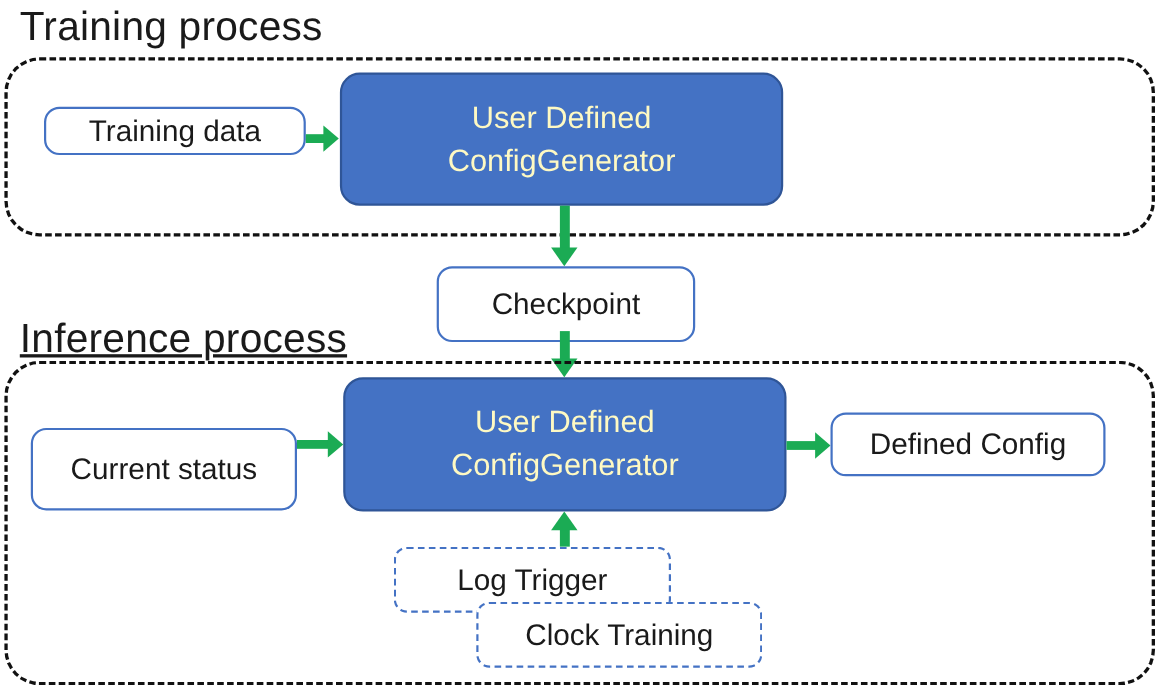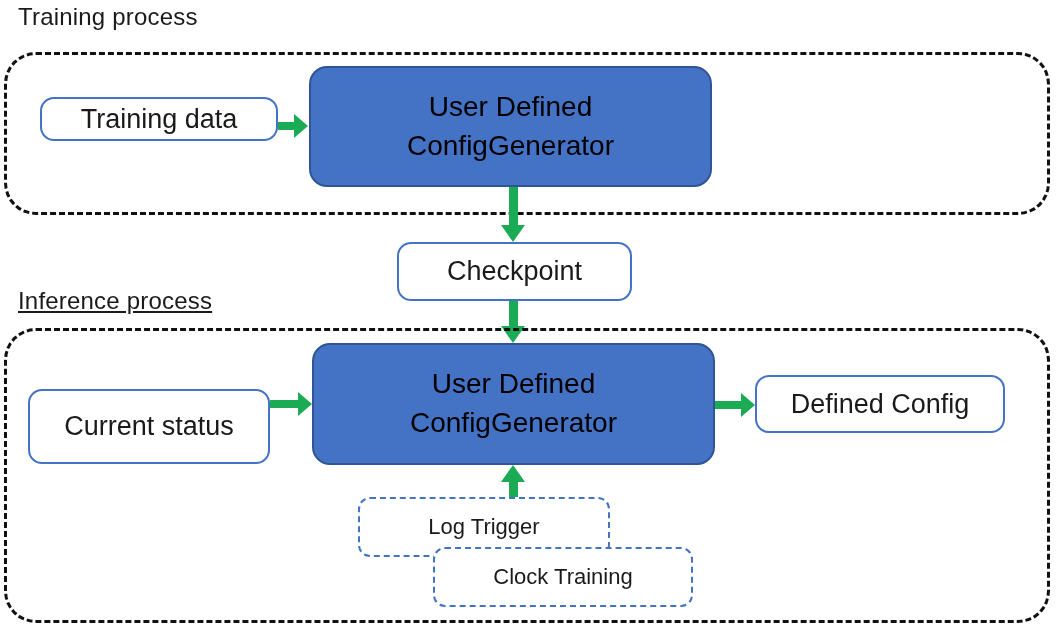--- a/index.html
+++ b/index.html
@@ -19,21 +19,21 @@
     overflow: hidden;
   }
   .canvas {
     position: relative;
     width: 1057px;
     height: 631px;
     background: #ffffff;
   }
   .section-title {
     position: absolute;
-    font-size: 24px;
+    font-size: 37px;
     color: var(--text-dark);
     font-weight: 400;
     letter-spacing: 0.2px;
     white-space: nowrap;
   }
   .dashed-container {
     position: absolute;
     border: 3px dashed var(--container-border);
     border-radius: 32px;
     background: transparent;
@@ -51,34 +51,34 @@
     white-space: nowrap;
   }
   .blue-box {
     position: absolute;
     background: var(--node-fill);
     border: 2px solid var(--node-border);
     border-radius: 18px;
     display: flex;
     flex-direction: column;
     justify-content: center;
-    color: #000000;
+    color: #fef9c3;
     font-size: 28px;
     line-height: 1.38;
     text-align: center;
   }
   .trigger-node {
     position: absolute;
     background: #ffffff;
     border: 2px dashed var(--light-border);
     border-radius: 12px;
     display: flex;
     align-items: center;
     justify-content: center;
-    font-size: 22px;
+    font-size: 27px;
     color: var(--text-dark);
     white-space: nowrap;
   }
   .arrow { position: absolute; }
   .arrow .shaft { position: absolute; background: var(--arrow-color); }
   .arrow .head { position: absolute; width: 0; height: 0; }
 
   .arrow-right .shaft { left: 0; top: calc(50% - 4px); height: 8px; right: 13px; }
   .arrow-right .head {
     right: 0; top: calc(50% - 12px);
@@ -101,21 +101,21 @@
     border-bottom: 17px solid var(--arrow-color);
   }
 
   
   #training-title   { left: 18px;  top: 3px; }
   #training-box     { left: 4px;   top: 52px;  width: 1046px; height: 163px; }
   #training-data    { left: 40px;  top: 97px;  width: 238px;  height: 44px; }
   #arrow-1          { left: 278px; top: 114px; width: 30px;   height: 24px; }
   #generator-train  { left: 309px; top: 66px;  width: 403px;  height: 121px; }
   #arrow-2          { left: 501px; top: 187px; width: 24px;   height: 55px; }
-  #checkpoint       { left: 397px; top: 242px; width: 235px;  height: 59px; }
+  #checkpoint       { left: 397px; top: 242px; width: 235px;  height: 69px; }
   #arrow-3          { left: 501px; top: 301px; width: 24px;   height: 42px; }
   #inference-title  { left: 18px;  top: 287px; text-decoration: underline; }
   #inference-box    { left: 4px;   top: 328px; width: 1046px; height: 295px; }
   #current-status   { left: 28px;  top: 389px; width: 242px;  height: 75px; }
   #arrow-4          { left: 270px; top: 392px; width: 42px;   height: 24px; }
   #generator-infer  { left: 312px; top: 343px; width: 403px;  height: 122px; }
   #arrow-5          { left: 715px; top: 393px; width: 40px;   height: 24px; }
   #output-config    { left: 755px; top: 375px; width: 250px;  height: 58px; }
   #arrow-6          { left: 501px; top: 465px; width: 24px;   height: 32px; }
   #log-trigger      { left: 358px; top: 497px; width: 252px;  height: 60px; z-index: 1; }

